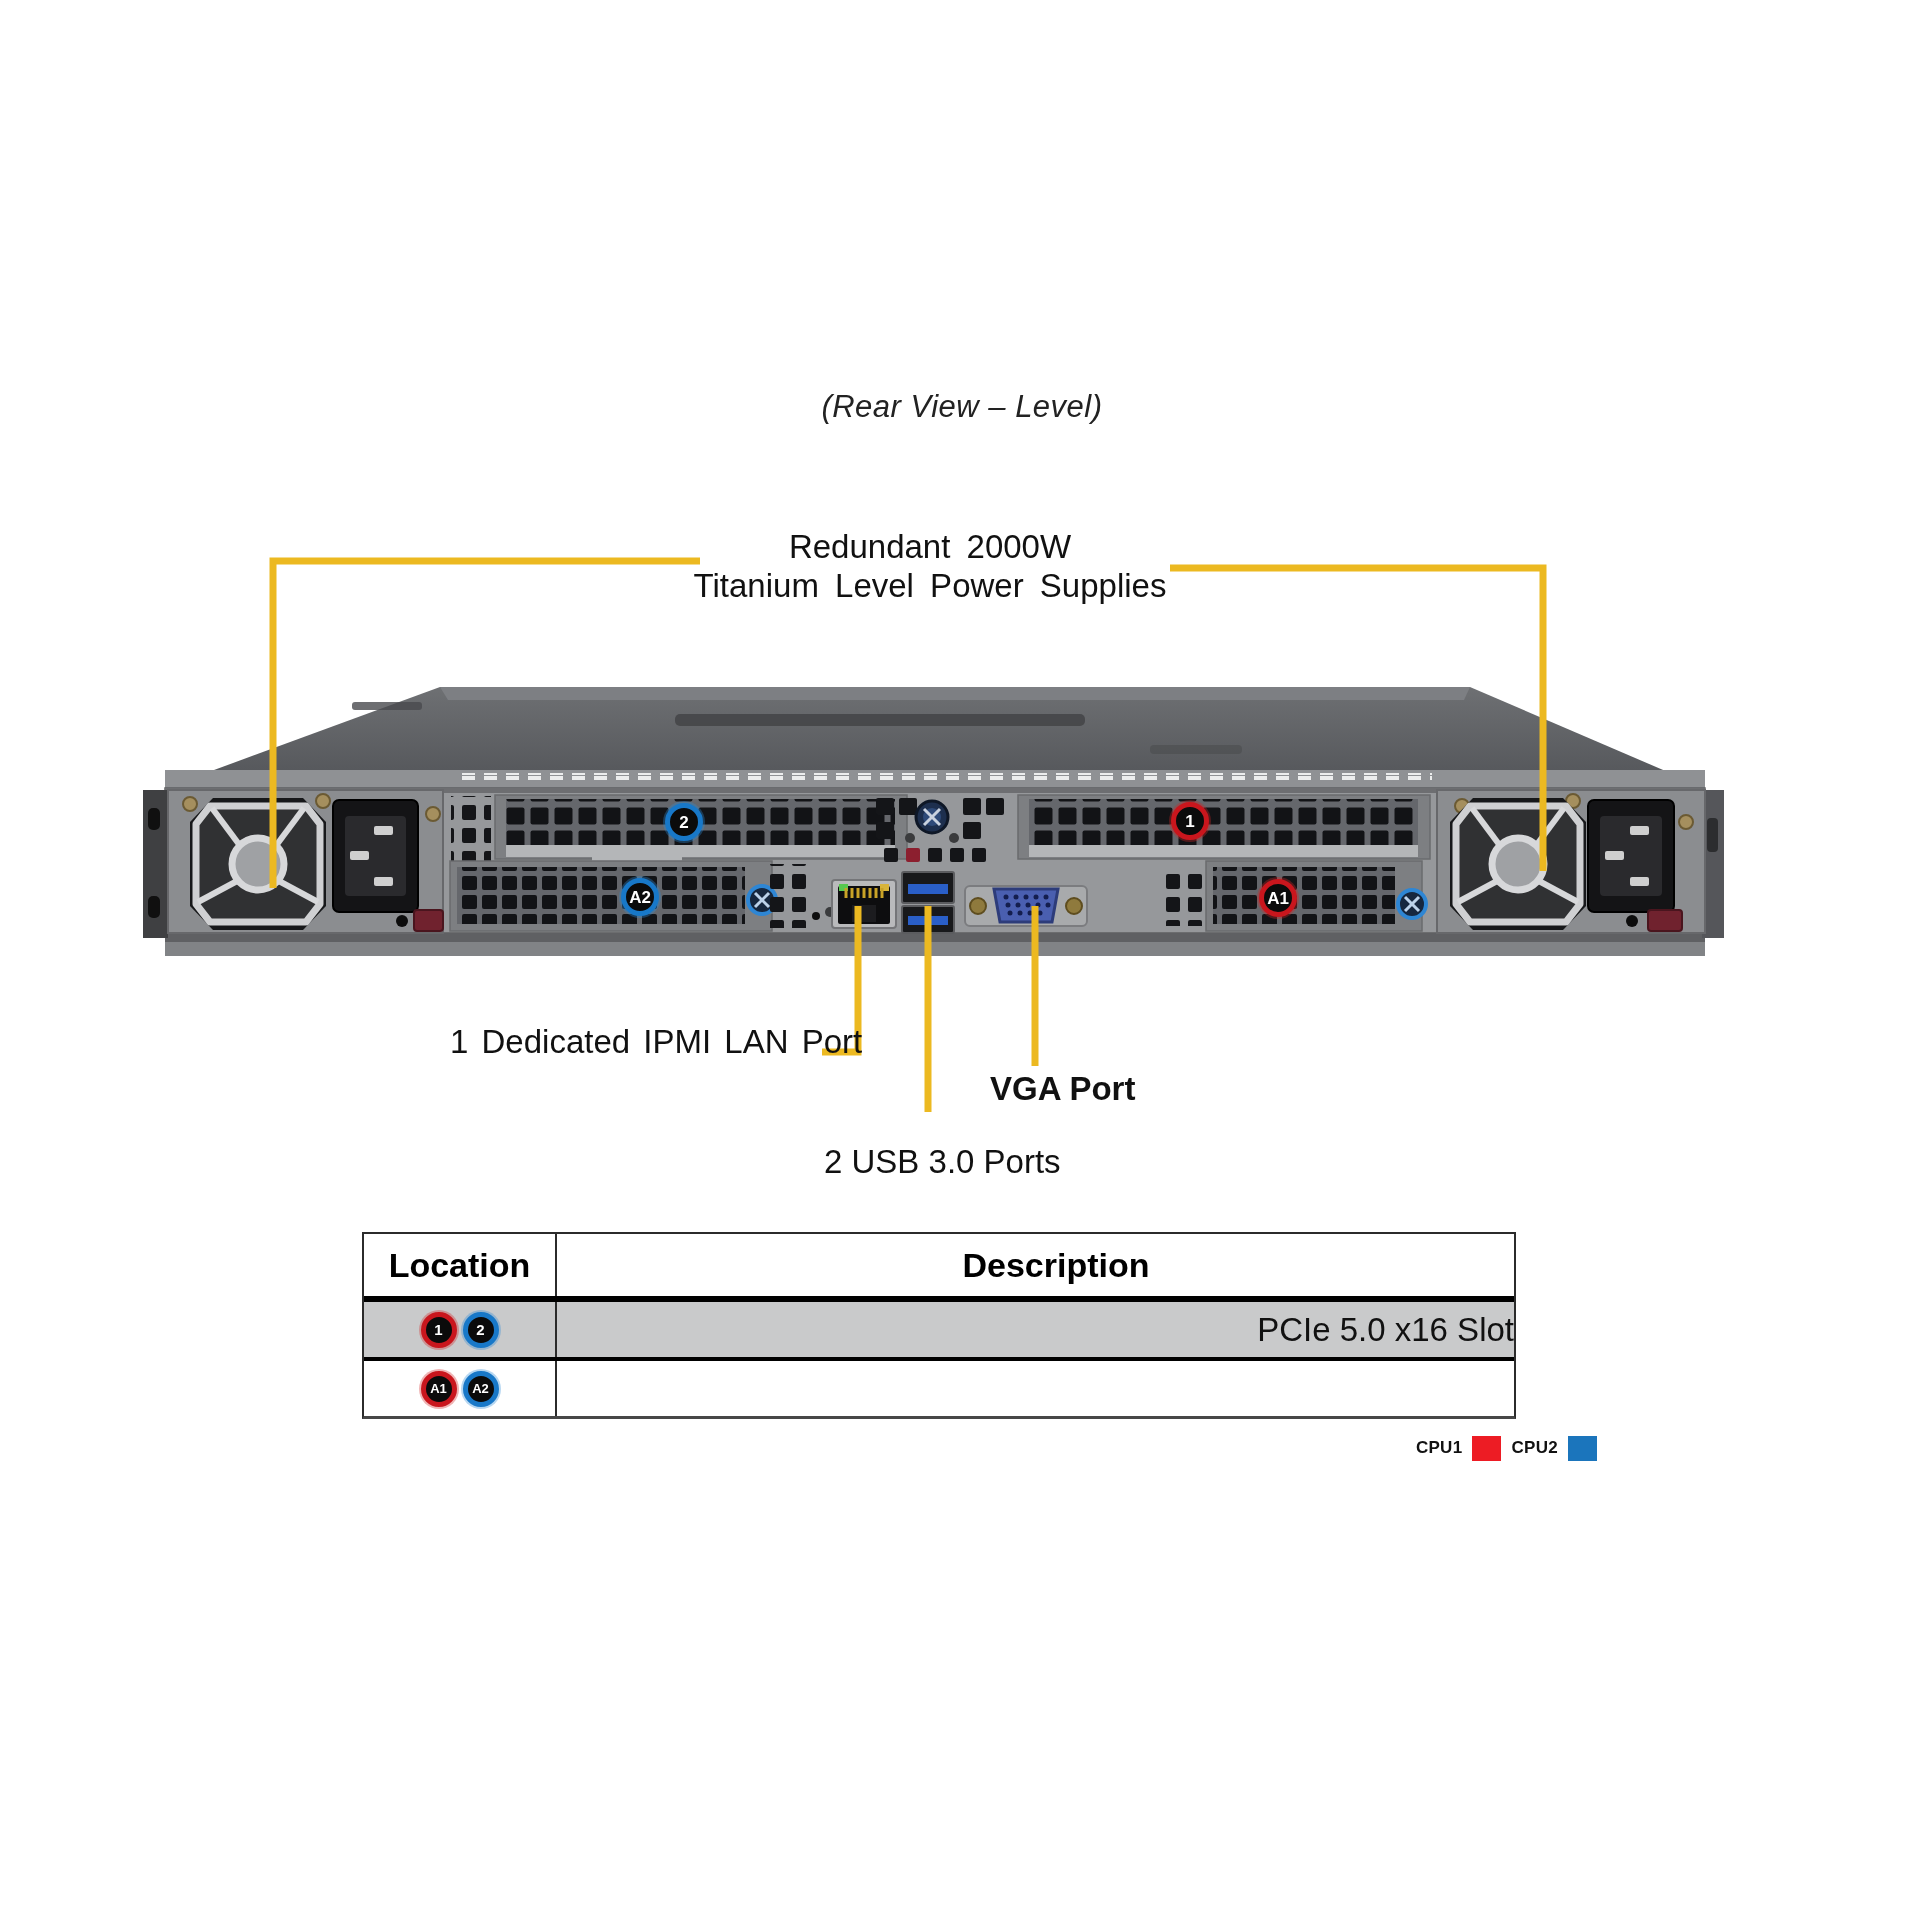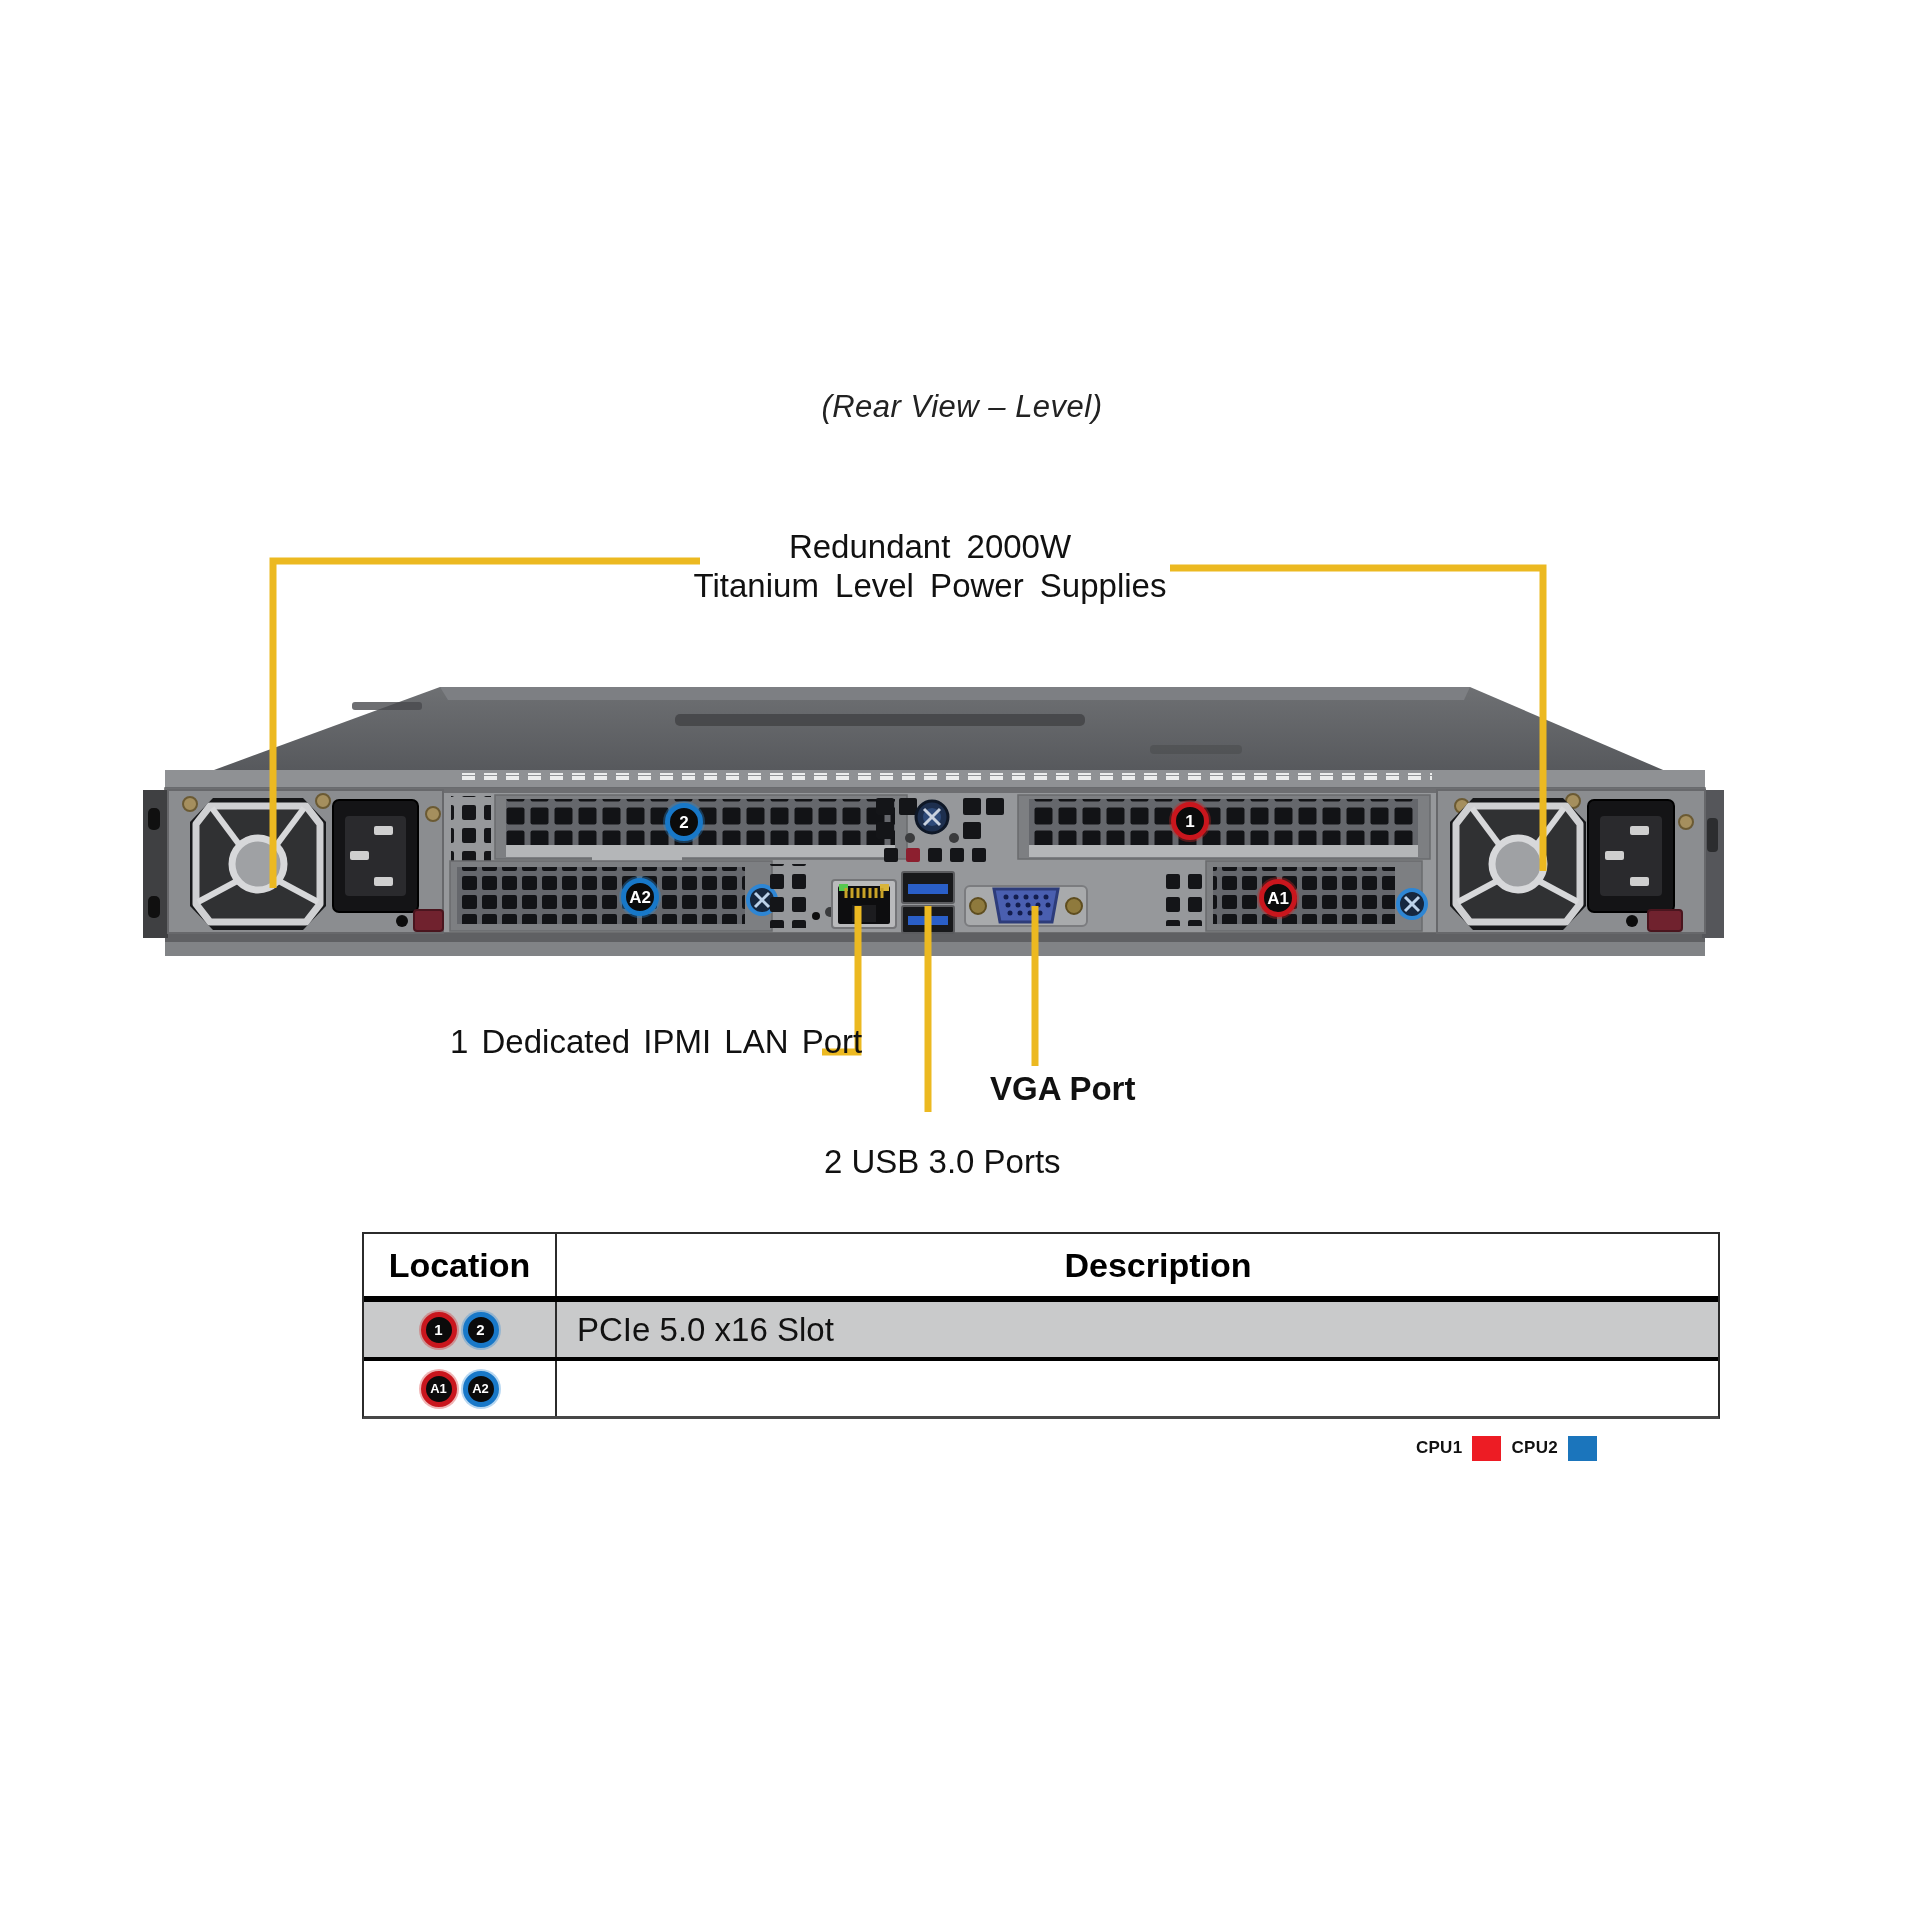--- a/index.html
+++ b/index.html
@@ -30,26 +30,26 @@
     box-sizing:border-box; line-height:1;
   }
   .badge.red{ border:5px solid var(--badge-red,#c9161d); box-shadow:0 0 0 2px rgba(210,40,40,.35);}
   .badge.blue{ border:5px solid var(--badge-blue,#1878c8); box-shadow:0 0 0 2px rgba(50,140,215,.35);}
   .badge.on-chassis{ width:38px; height:38px; font-size:17px; }
   .badge.inline{ position:static; transform:none; width:36px; height:36px; font-size:15px; margin:0 3px; flex:0 0 auto;}
   .badge.inline.small-text{ font-size:13px; }
 
   
   .info-table{
-    left:362px; top:1232px; width:1358px; box-sizing:border-box;
+    left:362px; top:1232px; width:1154px; box-sizing:border-box;
     border:2px solid #2b2b2b; border-bottom:3px solid #474747; background:#fff;
   }
   .t-header{ display:flex; height:62px; border-bottom:6px solid #000; align-items:center;}
   .t-cell-loc{ width:191px; align-self:stretch; display:flex; align-items:center; justify-content:center; border-right:2px solid #2b2b2b;}
-  .t-cell-desc{ flex:1; display:flex; align-items:center; }
+  .t-cell-desc{ flex:1; display:flex; align-items:center;justify-content:flex-end; }
   .t-header .t-cell-desc{ justify-content:center;margin-left:41px; }
   .t-head-text{ font-size:34px; font-weight:bold; color:#000;}
   .t-row{ display:flex; height:55px; }
   .t-row.first{ background:#c9cacb; border-bottom:4px solid #000;}
   .t-desc-text{ font-size:33px; color:#111; padding-left:20px; }
 
   
   .legend{
     left:1270px; top:1432px; width:327px; height:32px;
     display:flex; align-items:center; justify-content:flex-end; gap:10px;

